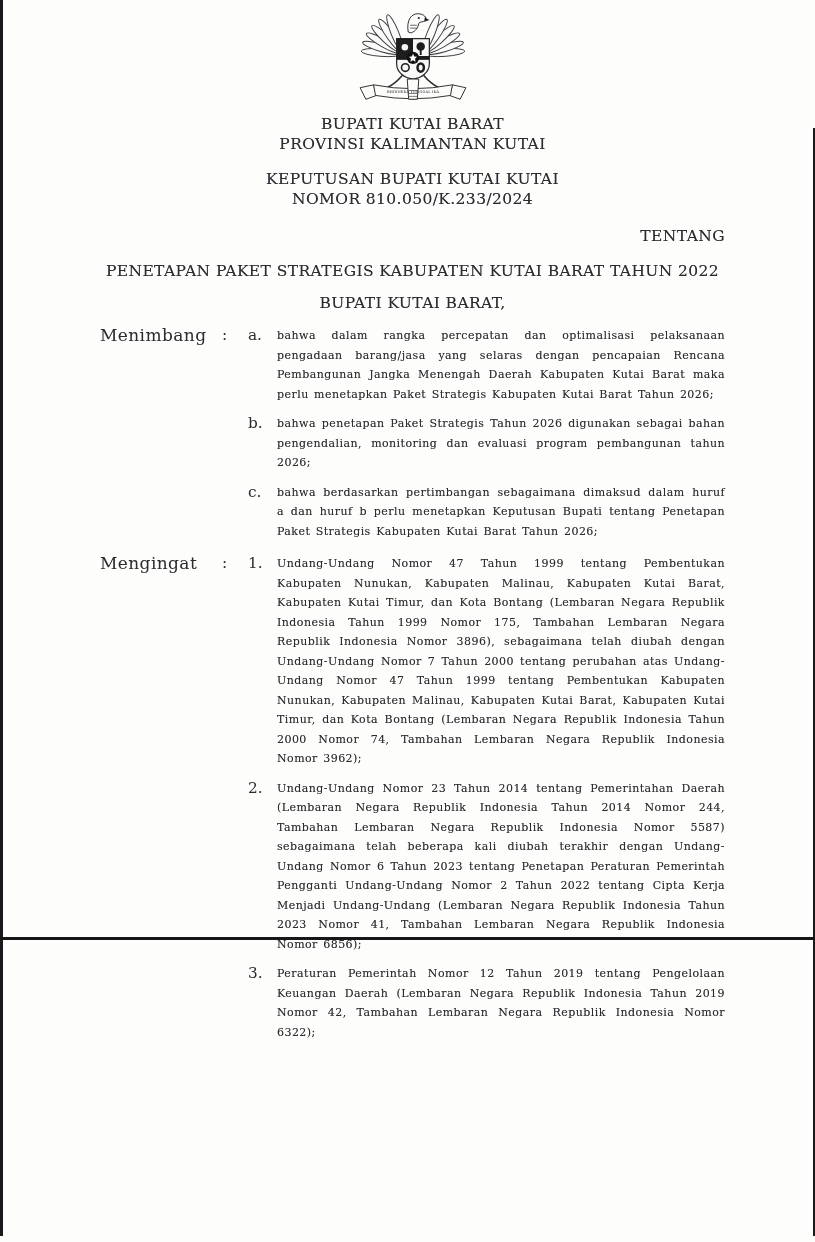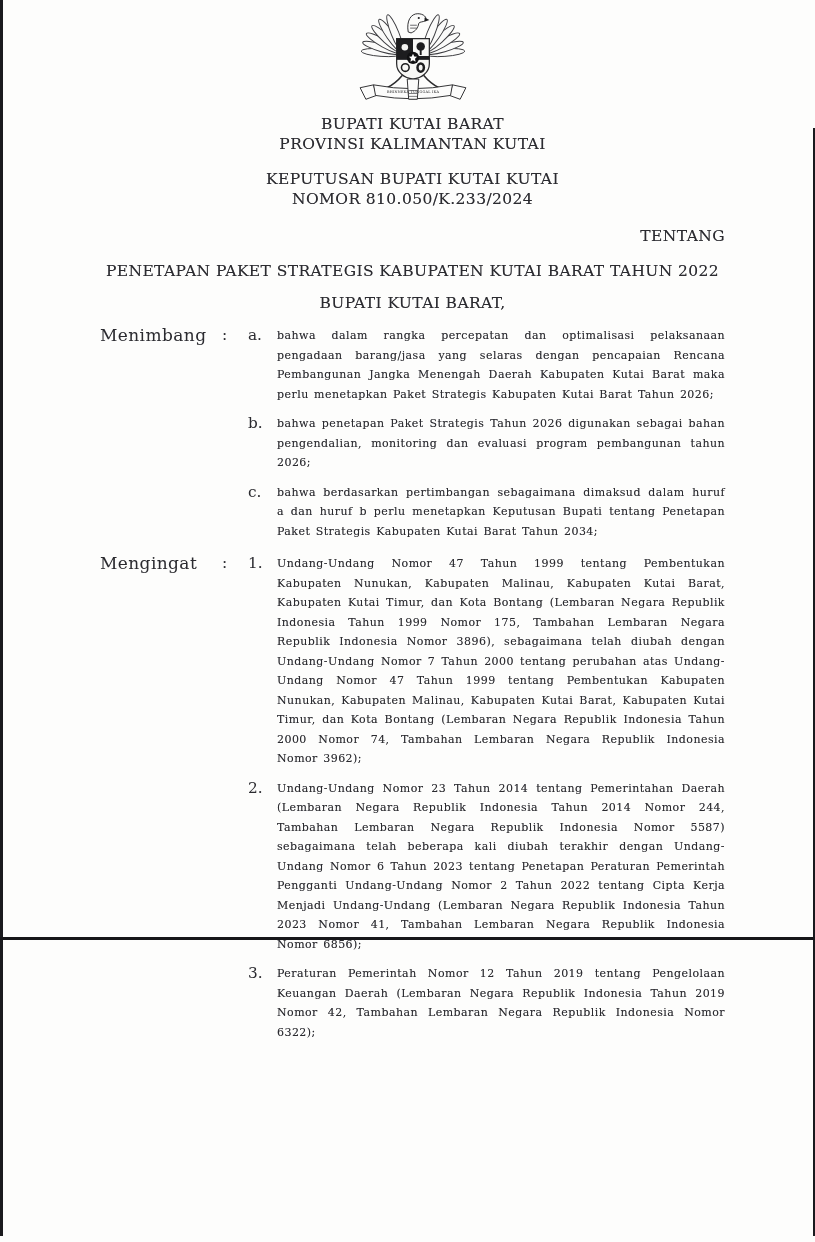--- a/index.html
+++ b/index.html
@@ -138,21 +138,21 @@
         <div class="item">
           <div class="item-marker">a.</div>
           <div class="item-text">bahwa dalam rangka percepatan dan optimalisasi pelaksanaan pengadaan barang/jasa yang selaras dengan pencapaian Rencana Pembangunan Jangka Menengah Daerah Kabupaten Kutai Barat maka perlu menetapkan Paket Strategis Kabupaten Kutai Barat Tahun 2026;</div>
         </div>
         <div class="item">
           <div class="item-marker">b.</div>
           <div class="item-text">bahwa penetapan Paket Strategis Tahun 2026 digunakan sebagai bahan pengendalian, monitoring dan evaluasi program pembangunan tahun 2026;</div>
         </div>
         <div class="item">
           <div class="item-marker">c.</div>
-          <div class="item-text">bahwa berdasarkan pertimbangan sebagaimana dimaksud dalam huruf a dan huruf b perlu menetapkan Keputusan Bupati tentang Penetapan Paket Strategis Kabupaten Kutai Barat Tahun 2034;</div>
+          <div class="item-text">bahwa berdasarkan pertimbangan sebagaimana dimaksud dalam huruf a dan huruf b perlu menetapkan Keputusan Bupati tentang Penetapan Paket Strategis Kabupaten Kutai Barat Tahun 2026;</div>
         </div>
       </div>
     </div>
 
     <div class="section">
       <div class="sec-label">Mengingat</div>
       <div class="sec-colon">:</div>
       <div class="sec-items">
         <div class="item">
           <div class="item-marker">1.</div>

